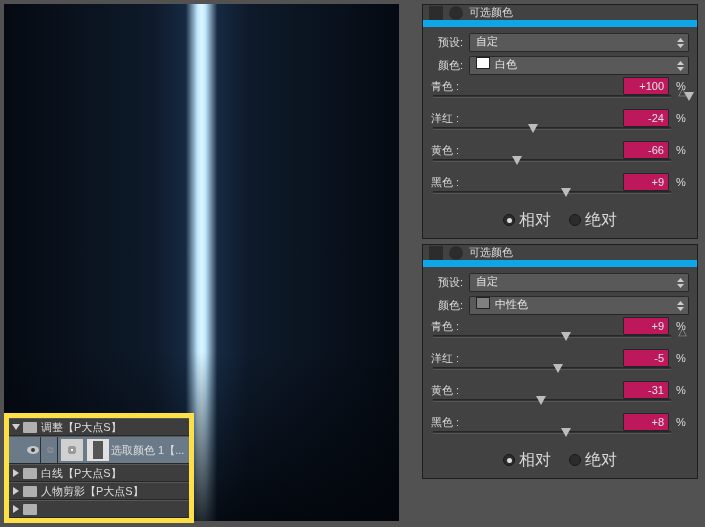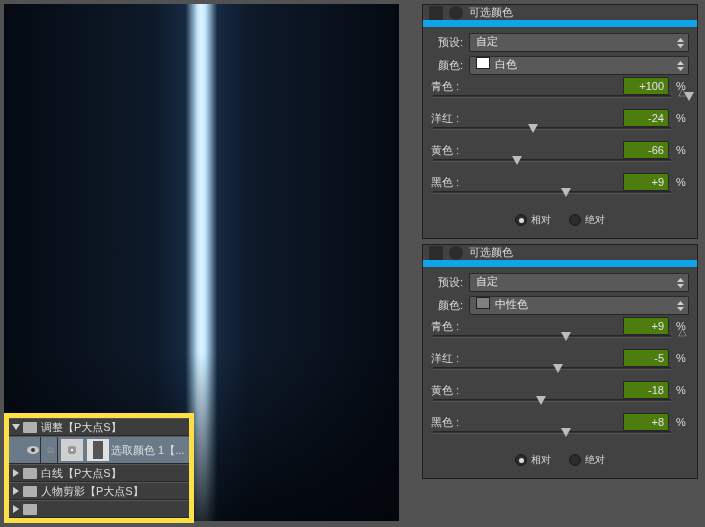--- a/index.html
+++ b/index.html
@@ -35,29 +35,29 @@
   .panel-body { padding: 4px 8px 8px; }
   .row { display:flex; align-items:center; height:22px; margin-bottom:1px; }
   .row-label { width: 38px; text-align:right; padding-right:6px; color:#d8d8d8; font-size:11px; }
   .select { flex:1; height:19px; background:#595959; border:1px solid #262626; border-top-color:#2a2a2a; border-radius:2px; display:flex; align-items:flex-start; padding:0 6px; font-size:11px; color:#e5e5e5; position:relative; }
   .select .caret { position:absolute; right:4px; top:4px; }
   .swatch { width:14px; height:12px; border:1px solid #222; margin-right:5px; flex-shrink:0; }
   .slider-block { margin-top:2px; }
   .slider-row { display:flex; align-items:center; height:16px; }
   .slider-lab { width:48px; color:#d8d8d8; }
   .spacer { flex:1; }
-  .numbox { width:46px; height:18px; background:#4d7c0f; border:1px solid #262626; text-align:right; padding:0 4px; font-size:11px; color:#e5e5e5; display:flex; align-items:center; justify-content:flex-end; border-radius:1px;}
+  .numbox { width:46px; height:18px; background:#be185d; border:1px solid #262626; text-align:right; padding:0 4px; font-size:11px; color:#e5e5e5; display:flex; align-items:center; justify-content:flex-end; border-radius:1px;}
   .pct { width:16px; text-align:center; margin-left:4px; }
   .track { position:relative; height:14px; margin:0 0 2px 2px; }
   .track-line { position:absolute; left:0; right:18px; top:1px; height:3px; background:#323232; border-top:1px solid #262626; border-bottom:1px solid #555; }
   .thumb { position:absolute; top:-2px; width:0; height:0; border-left:5px solid transparent; border-right:5px solid transparent; border-top:9px solid #bcbcbc; transform:translateX(-5px);}
   .reset { position:absolute; right:0; top:-9px; width:13px; height:13px; color:#999; font-size:11px; display:flex; align-items:center; justify-content:center; }
   
   .radio-row { display:flex; align-items:center; justify-content:center; gap:18px; margin-top:6px; height:20px; }
-  .radio { display:flex; align-items:center; gap:4px; font-size:10px; color:#d8d8d8; }
+  .radio { display:flex; align-items:center; gap:4px; font-size:16px; color:#d8d8d8; }
   .rdot { width:12px; height:12px; border-radius:50%; background:#2c2c2c; border:1px solid #1a1a1a; display:flex; align-items:center; justify-content:center; }
   .rdot.on::after { content:""; width:5px; height:5px; border-radius:50%; background:#ddd; }
   
   .caret svg { display:block; }
 </style>
 </head>
 <body>
 
 <div class="canvas"></div>
 
@@ -280,21 +280,21 @@
         <div class="track">
             <div class="track-line"></div>
             <div class="thumb" style="left:49%"></div>
           </div>
       </div>
       <div class="slider-block">
         <div class="slider-row">
           <span class="slider-lab">黄色 :</span>
           <span class="spacer"></span>
           <div class="numbox">
-              <span>-18</span>
+              <span>-31</span>
             </div>
           <span class="pct">%</span>
         </div>
         <div class="track">
             <div class="track-line"></div>
             <div class="thumb" style="left:42%"></div>
           </div>
       </div>
       <div class="slider-block">
         <div class="slider-row">

